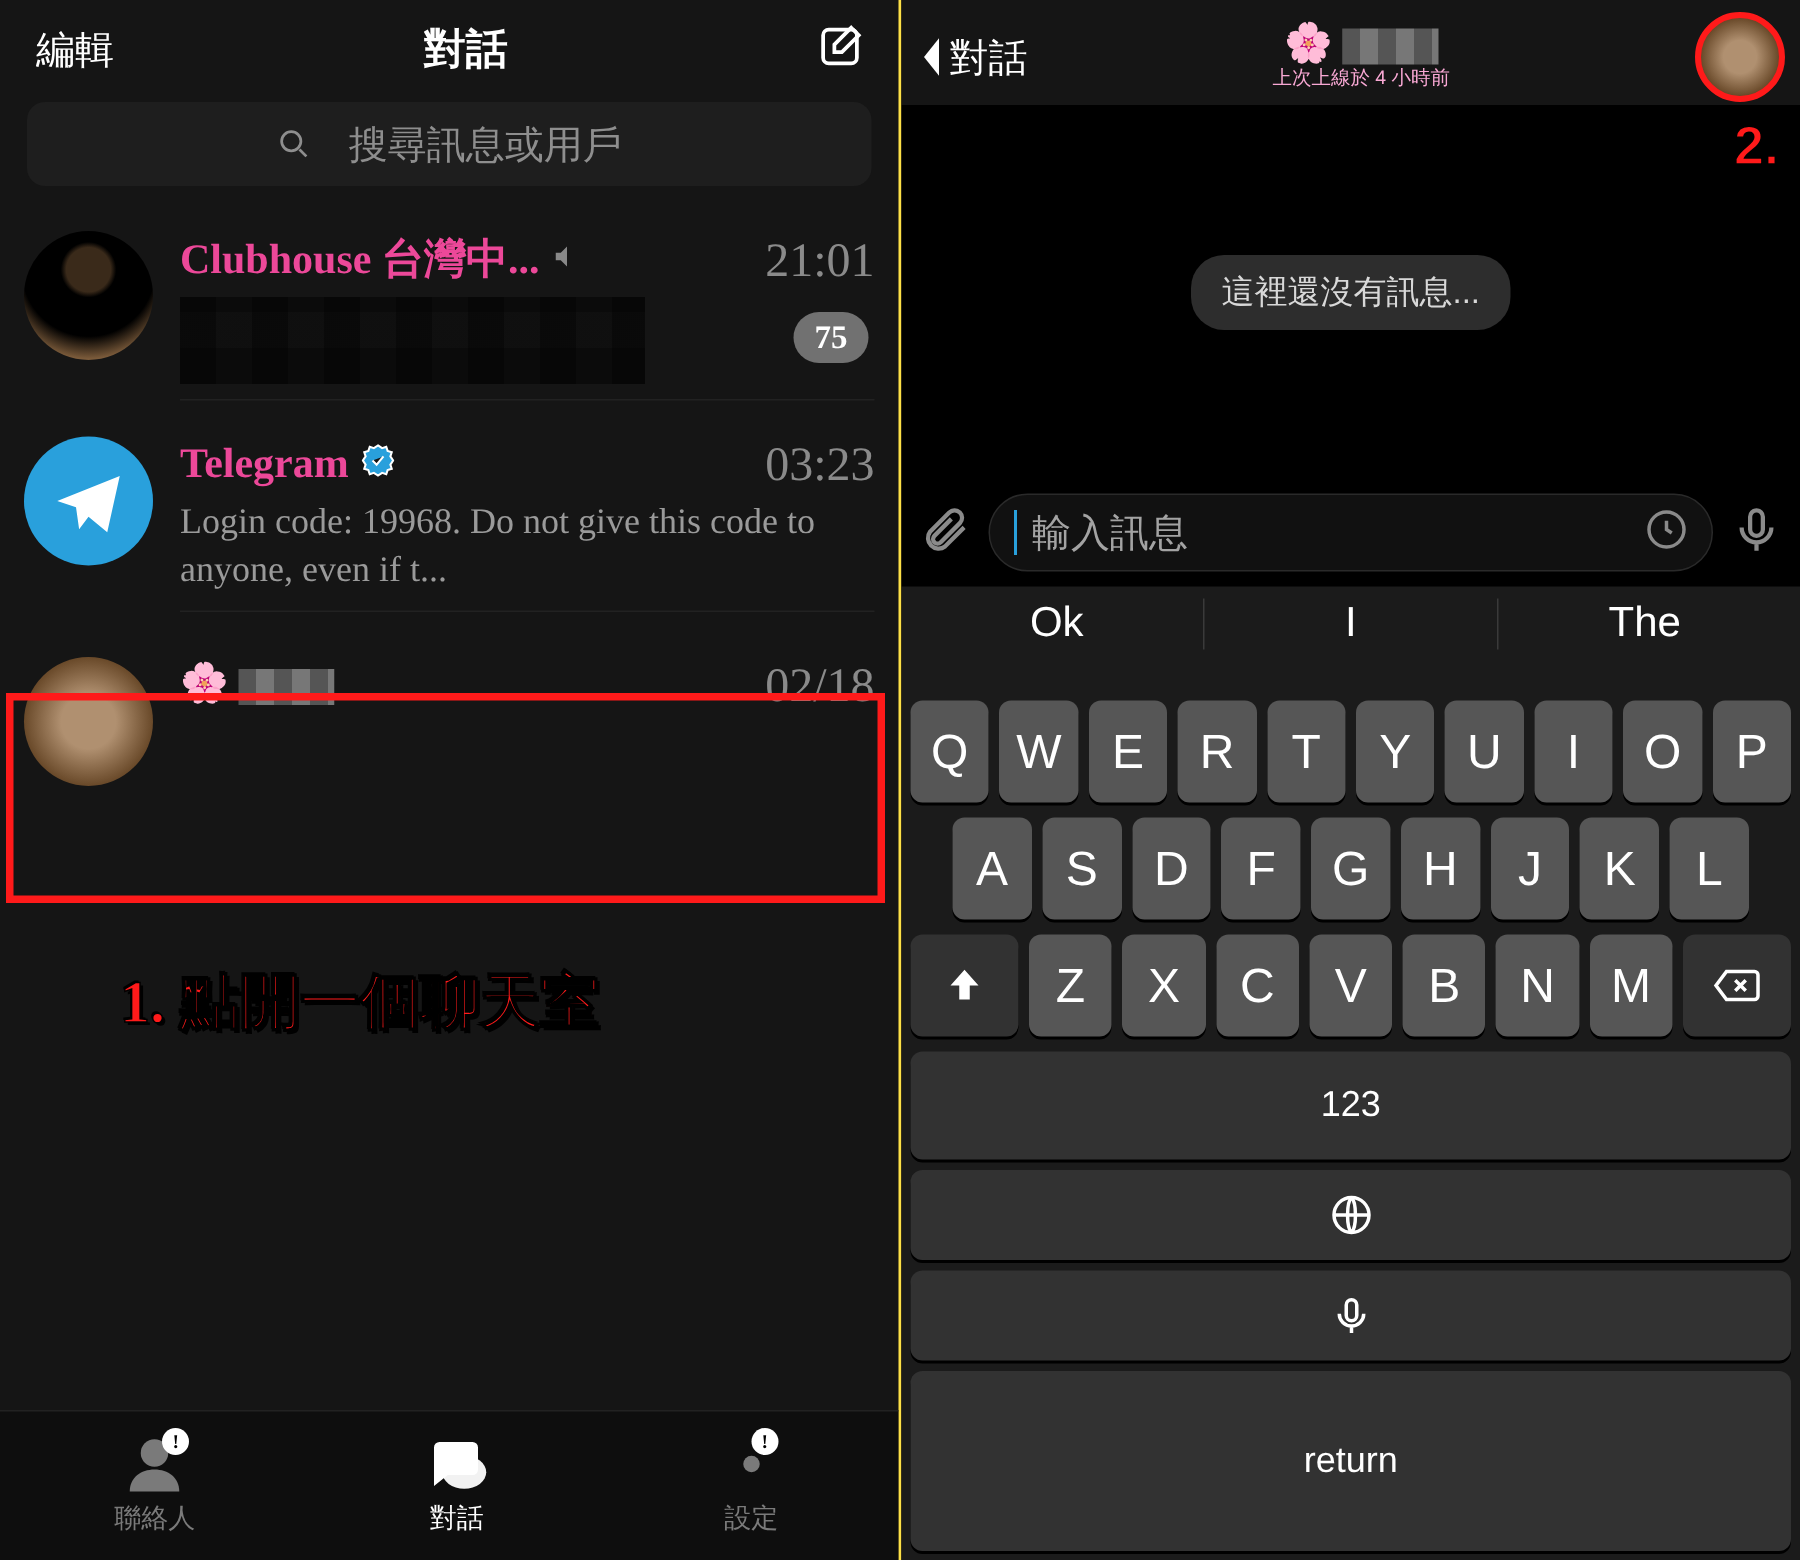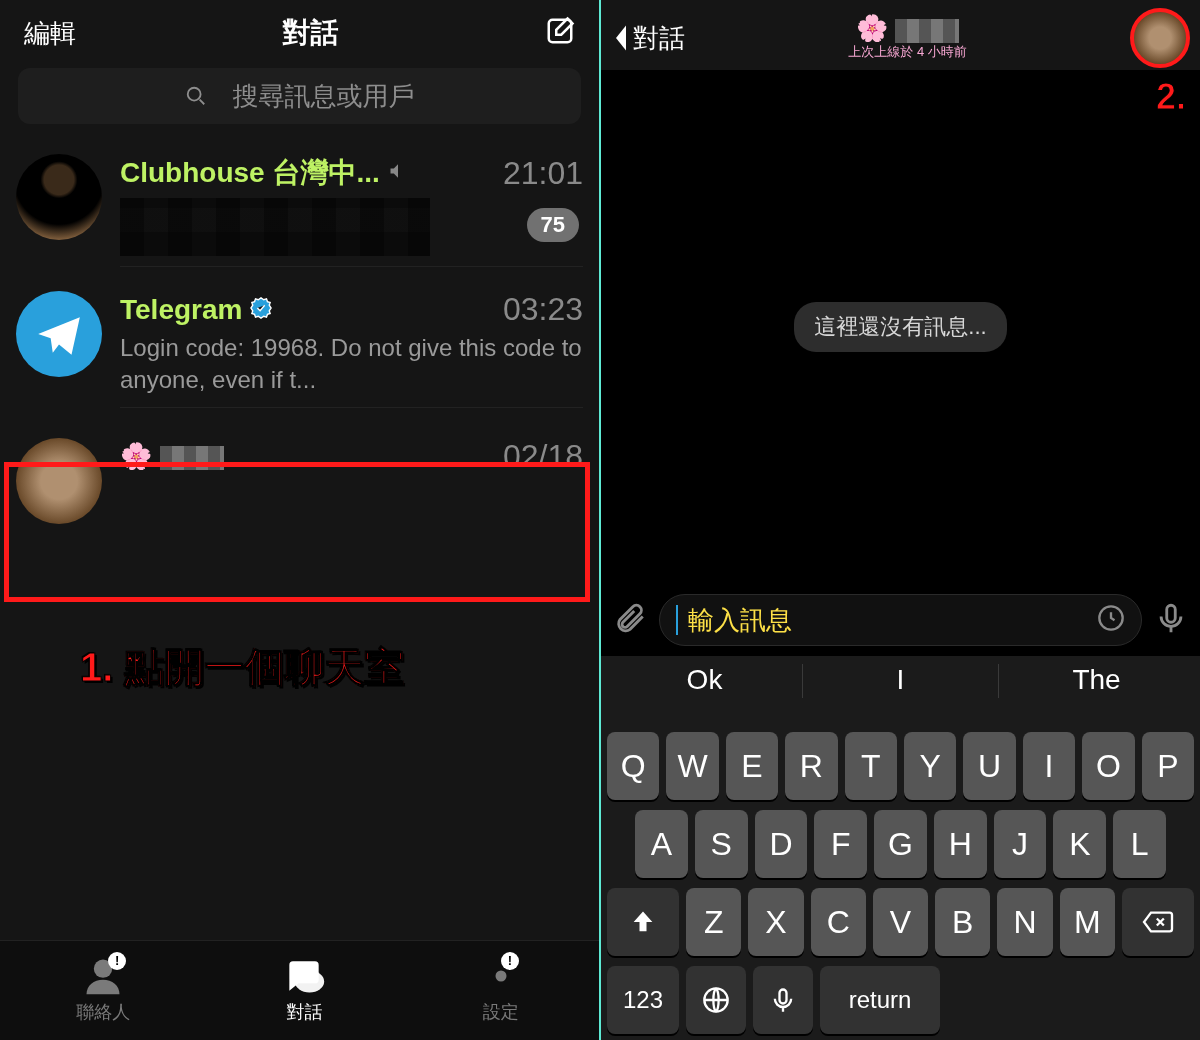--- a/index.html
+++ b/index.html
@@ -5,21 +5,21 @@
   * { box-sizing: border-box; margin: 0; padding: 0; }
   body {
     background: #000;
     font-family: -apple-system, BlinkMacSystemFont, "Segoe UI", sans-serif;
     width: 1200px;
     height: 1040px;
     overflow: hidden;
     display: flex;
   }
   .pane { flex: 1; height: 100%; background: #000; position: relative; overflow: hidden; }
-  .pane-left { border-right: 2px solid #5eead4; background: #151515;}
+  .pane-left { border-right: 2px solid #fde047; background: #151515; font-family: Liberation Serif, serif;}
   .pane-right { background: #000; display:flex; flex-direction:column;}
   
   .l-header {
     display: flex; align-items: center; justify-content: space-between;
     padding: 14px 24px 8px 24px; height: 60px;
   }
   .l-header .edit { color: #fff; font-size: 26px; }
   .l-header .title { color: #fff; font-size: 28px; font-weight: 600; }
   .l-header .compose svg { width: 30px; height: 30px; stroke: #fff; fill:none;}
   .search-wrap { padding: 8px 18px 18px 18px; }
@@ -37,21 +37,21 @@
   .chat-item .avatar {
     width: 86px; height: 86px; border-radius: 50%; flex-shrink: 0;
     background: #444; background-size:cover; background-position:center;
   }
   .avatar.afro { background: radial-gradient(circle at 50% 30%, #3a2a1a 20%, #000 25%, #000 60%, #7a5a3a 80%); }
   .avatar.tg { background: #29a0dc; display:flex; align-items:center; justify-content:center;}
   .avatar.tg svg { width:50px; height:50px; fill:#fff;}
   .avatar.pet { background: radial-gradient(circle at 50% 50%, #b09070 30%, #6a4a2a 70%); }
   .chat-body { flex: 1; min-width: 0; border-bottom: 1px solid #222; padding-bottom:10px;}
   .chat-top { display:flex; align-items:center; gap:8px;}
-  .chat-name { color: #bef264; font-size: 28px; font-weight: 700; white-space:nowrap; overflow:hidden; text-overflow:ellipsis; max-width:320px;}
+  .chat-name { color: #ec4899; font-size: 28px; font-weight: 700; white-space:nowrap; overflow:hidden; text-overflow:ellipsis; max-width:320px;}
   .muted-icon svg { width:20px; height:20px; fill:#888;}
   .verify-icon svg { width:22px; height:22px; fill:#29a0dc;}
   .chat-time { color: #8a8a8a; font-size: 32px; margin-left:auto;}
   .chat-preview { color: #9a9a9a; font-size: 24px; line-height: 1.35; margin-top:4px;}
   .pixelated {
     height: 58px; width: 310px; margin-top:6px;
     background:
       repeating-linear-gradient(90deg,#2a2a2a 0 24px,#444 24px 48px),
       repeating-linear-gradient(0deg,#2a2a2a 0 24px,#3a3a3a 24px 48px);
     background-blend-mode: multiply; filter:blur(0.5px);
@@ -112,40 +112,40 @@
     display:flex; align-items:center; gap:12px; padding:10px 12px 10px 12px;
     background:#000;
   }
   .attach-icon svg, .mic-icon svg { width:34px; height:34px; stroke:#8a8a8a; fill:none;}
   .mic-icon svg { stroke:#8a8a8a;}
   .msg-input {
     flex:1; background:#111; border:1px solid #2a2a2a; border-radius:30px;
     height:52px; display:flex; align-items:center; padding:0 16px; gap:10px;
   }
   .msg-input .cursor { width:2px; height:30px; background:#29a0dc; }
-  .msg-input .ph { color:#fde047; font-size:26px; flex:1;}
+  .msg-input .ph { color:#a3a3a3; font-size:26px; flex:1;}
   .sticker-icon svg { width:28px; height:28px; stroke:#8a8a8a; fill:none;}
   
   .kb { background:#1b1b1b; padding:8px 6px 6px 6px;}
   .sug-row { display:flex; height:58px; align-items:flex-start;}
   .sug { flex:1; text-align:center; color:#fff; font-size:28px; }
   .sug-sep { width:1px; height:34px; background:#3a3a3a;}
   .key-row { display:flex; gap:7px; margin-top:10px; justify-content:center;}
   .key {
     flex:1; height:68px; background:#565656; border-radius:8px;
     display:flex; align-items:center; justify-content:center;
     color:#fff; font-size:32px; font-weight:500;
     box-shadow: 0 2px 0 #000;
   }
   .row2 { padding: 0 28px;}
   .key.dark { background:#323232;}
   .key.shift, .key.del { flex: 0 0 72px;}
   .key.shift svg { width:28px; height:28px; fill:#fff;}
   .key.del svg { width:34px; height:28px; fill:none; stroke:#fff; stroke-width:2;}
-  .bottom-row { display:flex; gap:7px; margin-top:10px;}
+  .bottom-row { display:flex; gap:7px; margin-top:10px;flex-direction:column;}
   .bottom-row .key { font-size:24px;}
   .key.num { flex:0 0 72px;}
   .key.globe, .key.mic2 { flex:0 0 60px;}
   .key.globe svg, .key.mic2 svg { width:28px; height:28px; stroke:#fff; fill:none;}
   .key.space { flex:1;}
   .key.ret { flex:0 0 120px;}
   .emoji-flower {
     display:inline-block; font-size:26px; line-height:1;
   }
 </style>

